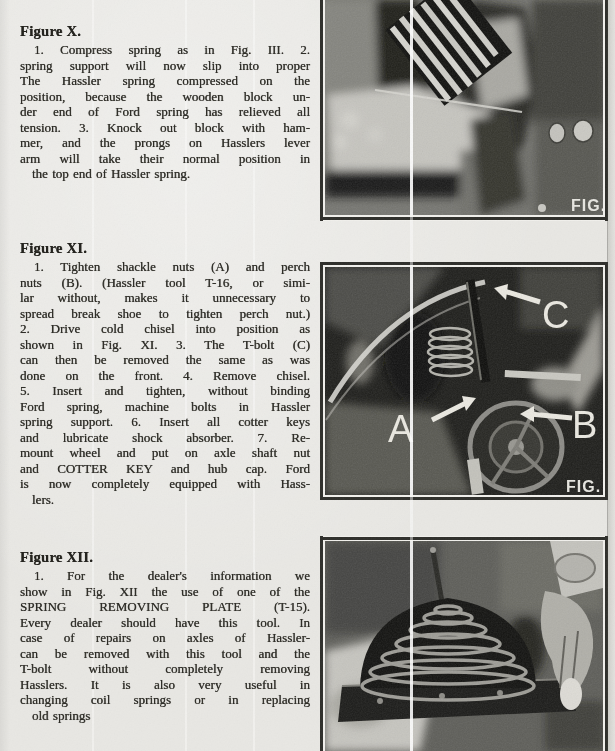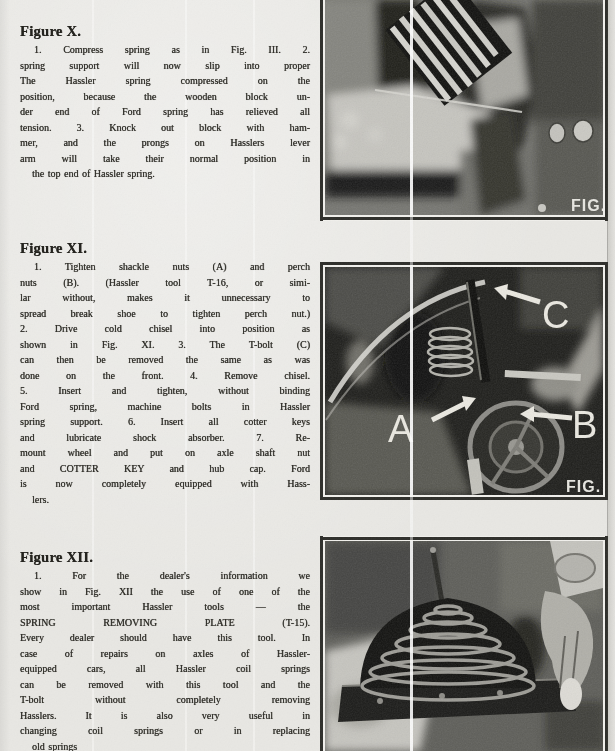--- a/index.html
+++ b/index.html
@@ -23,21 +23,21 @@
   .sec{position:absolute;left:0;width:290px;}
   .sec1{top:22px;}
   .sec2{top:239px;}
   .sec3{top:548px;}
   .fig-heading{
     font-weight:bold;font-size:14.5px;line-height:19px;height:20px;
     letter-spacing:.3px;color:#201f1a;
     text-shadow:.3px 0 0 rgba(32,31,26,.65), 0 0 .6px rgba(32,31,26,.4);
   }
   .ln{
-    font-size:10px;line-height:15.5px;height:15.5px;
+    font-size:13px;line-height:15.5px;height:15.5px;
     text-align:justify;text-align-last:justify;
     word-spacing:1px;white-space:nowrap;
     color:#2b2a24;
     text-shadow:.3px 0 0 rgba(43,42,36,.6), 0 0 .7px rgba(43,42,36,.35);
   }
   .ln.first{text-indent:14px;}
   .ln.last{text-align-last:left;margin-left:12px;}
   
   .photo{position:absolute;left:320px;width:288px;}
   .photo svg{display:block;}
@@ -94,25 +94,23 @@
       <div class="ln">mount wheel and put on axle shaft nut</div>
       <div class="ln">and COTTER KEY and hub cap.  Ford</div>
       <div class="ln">is now completely equipped with Hass-</div>
       <div class="ln last">lers.</div>
     </div>
 
     <div class="sec sec3">
       <div class="fig-heading">Figure XII.</div>
       <div class="ln first">1. For the dealer's information we</div>
       <div class="ln">show in Fig. XII the use of one of the</div>
-      <div class="ln">most important Hassler tools — the</div>
       <div class="ln">SPRING REMOVING PLATE (T-15).</div>
       <div class="ln">Every dealer should have this tool. In</div>
       <div class="ln">case of repairs on axles of Hassler-</div>
-      <div class="ln">equipped cars, all Hassler coil springs</div>
       <div class="ln">can be removed with this tool and the</div>
       <div class="ln">T-bolt without completely removing</div>
       <div class="ln">Hasslers.  It is also very useful in</div>
       <div class="ln">changing coil springs or in replacing</div>
       <div class="ln last">old springs</div>
     </div>
   </div>
 
   <div class="photo ph1">
     <svg width="288" height="221" viewBox="0 0 288 221">

